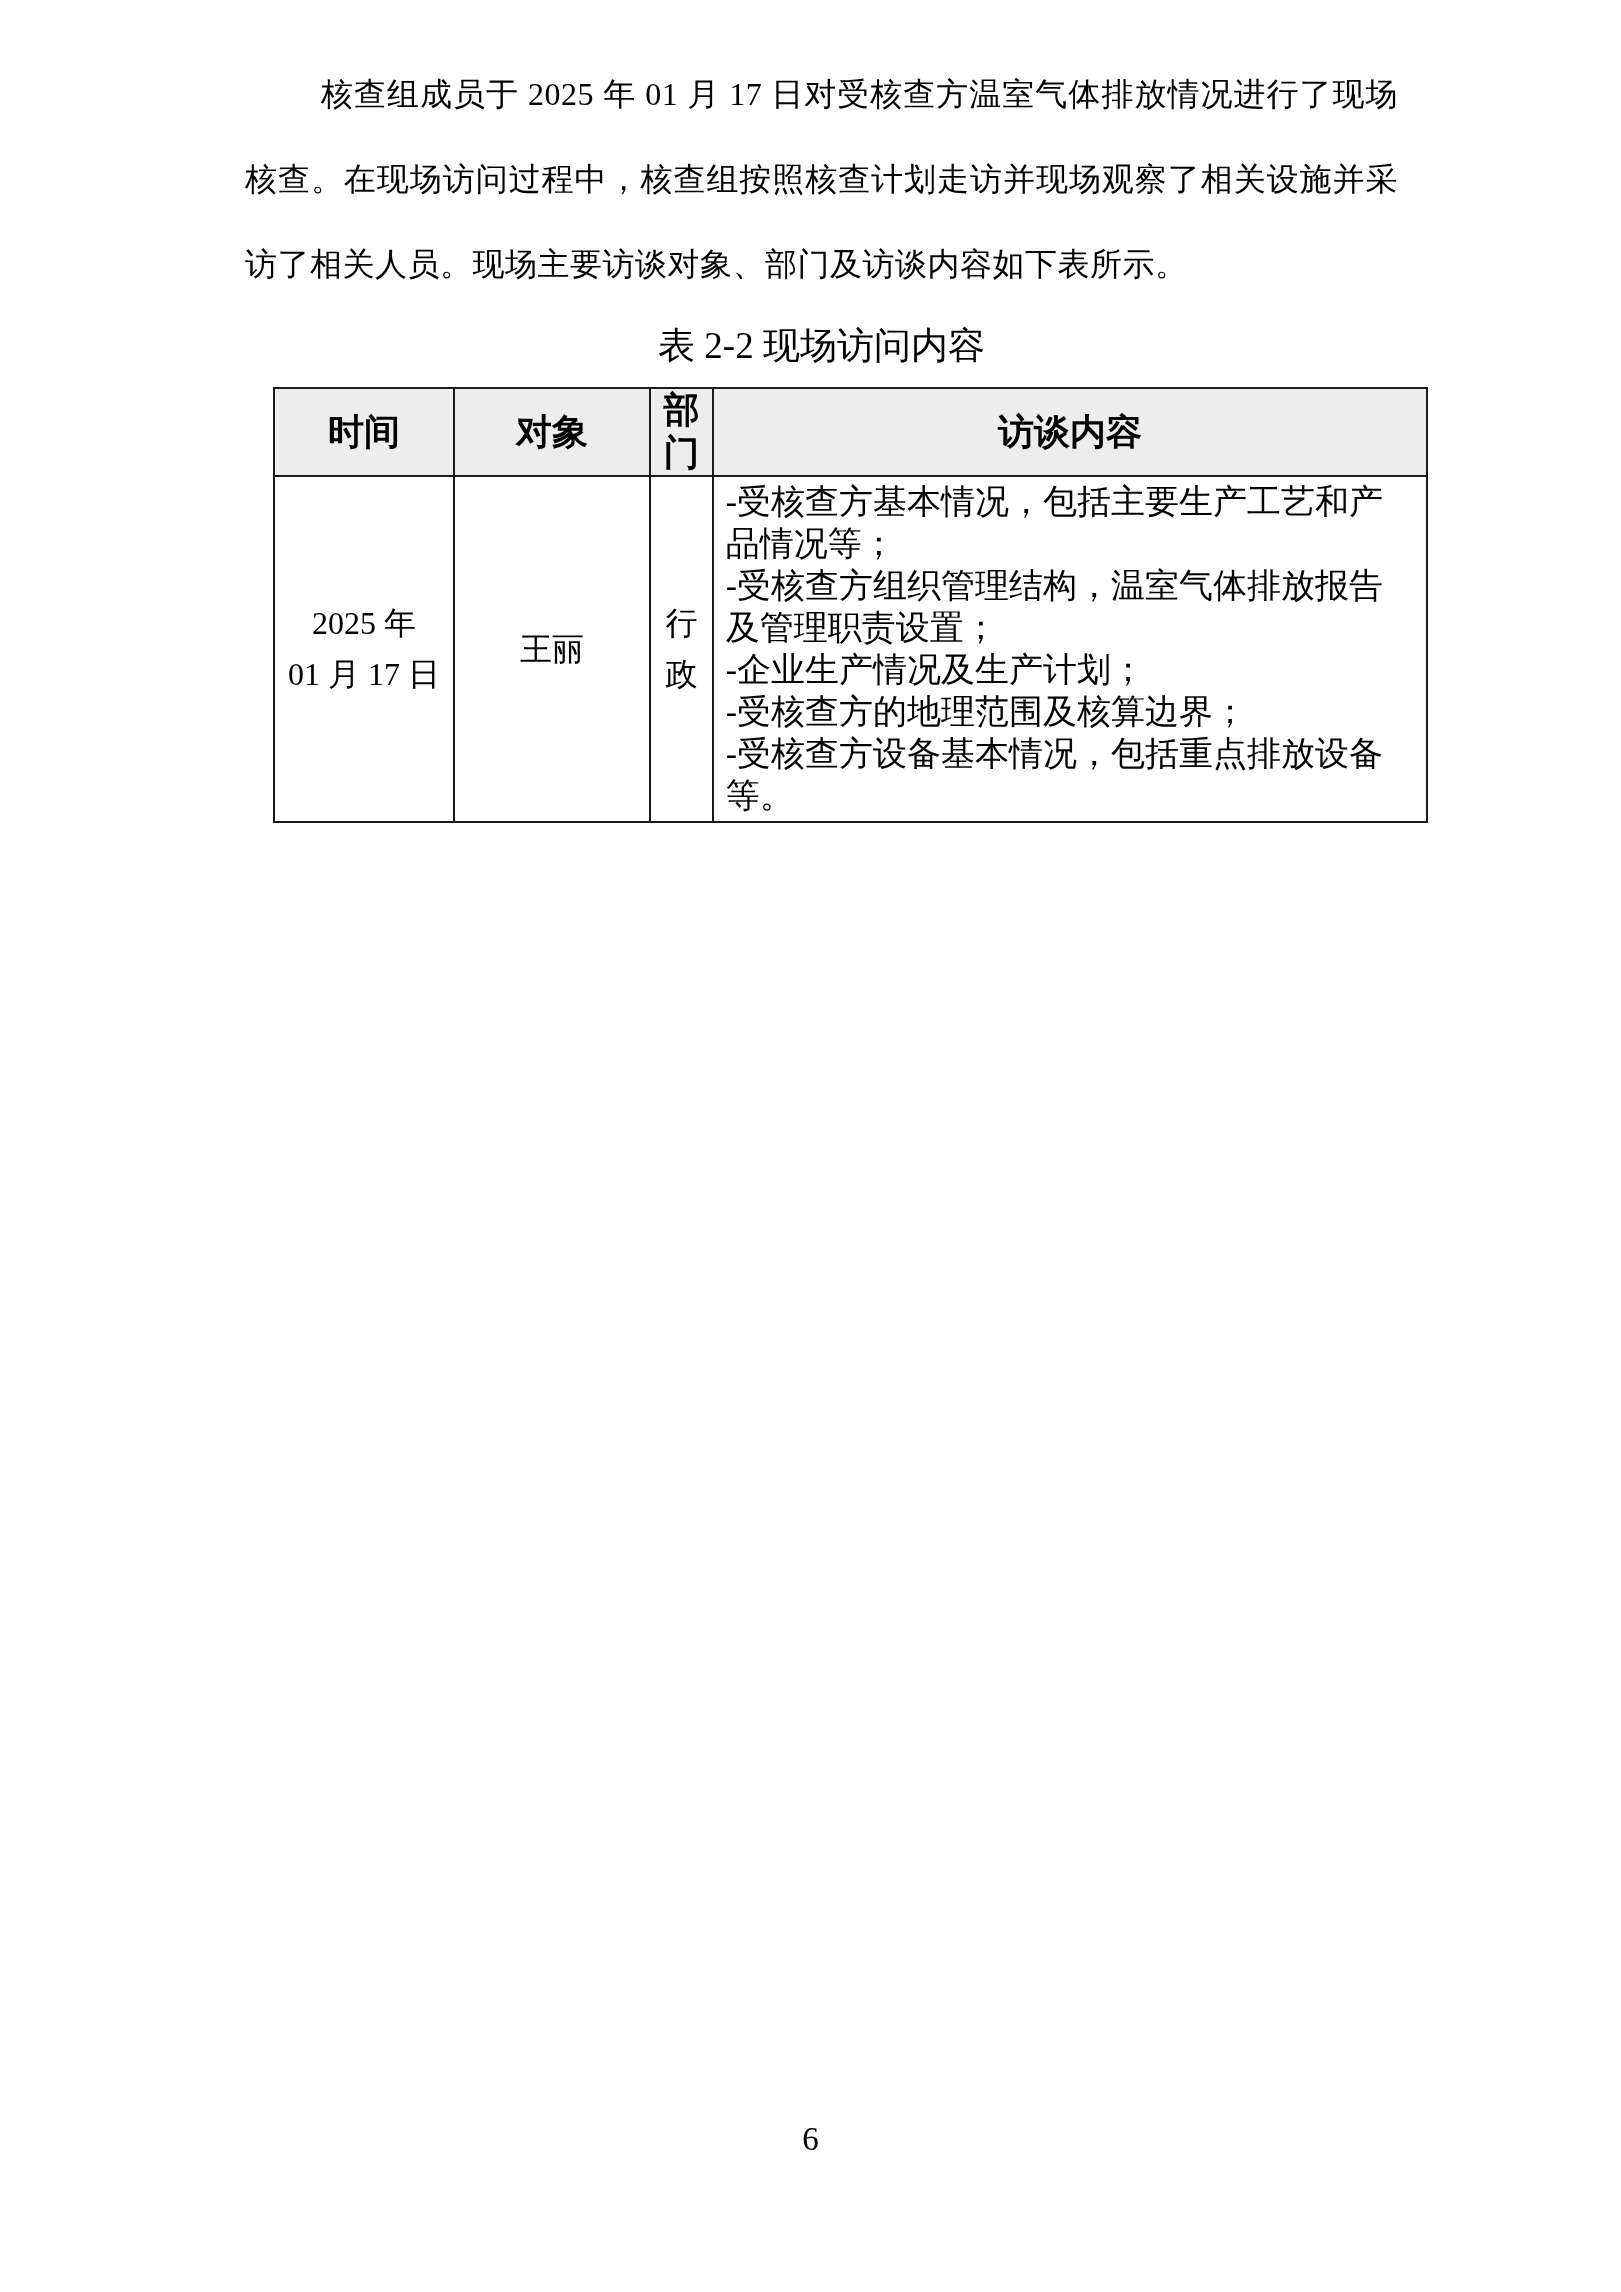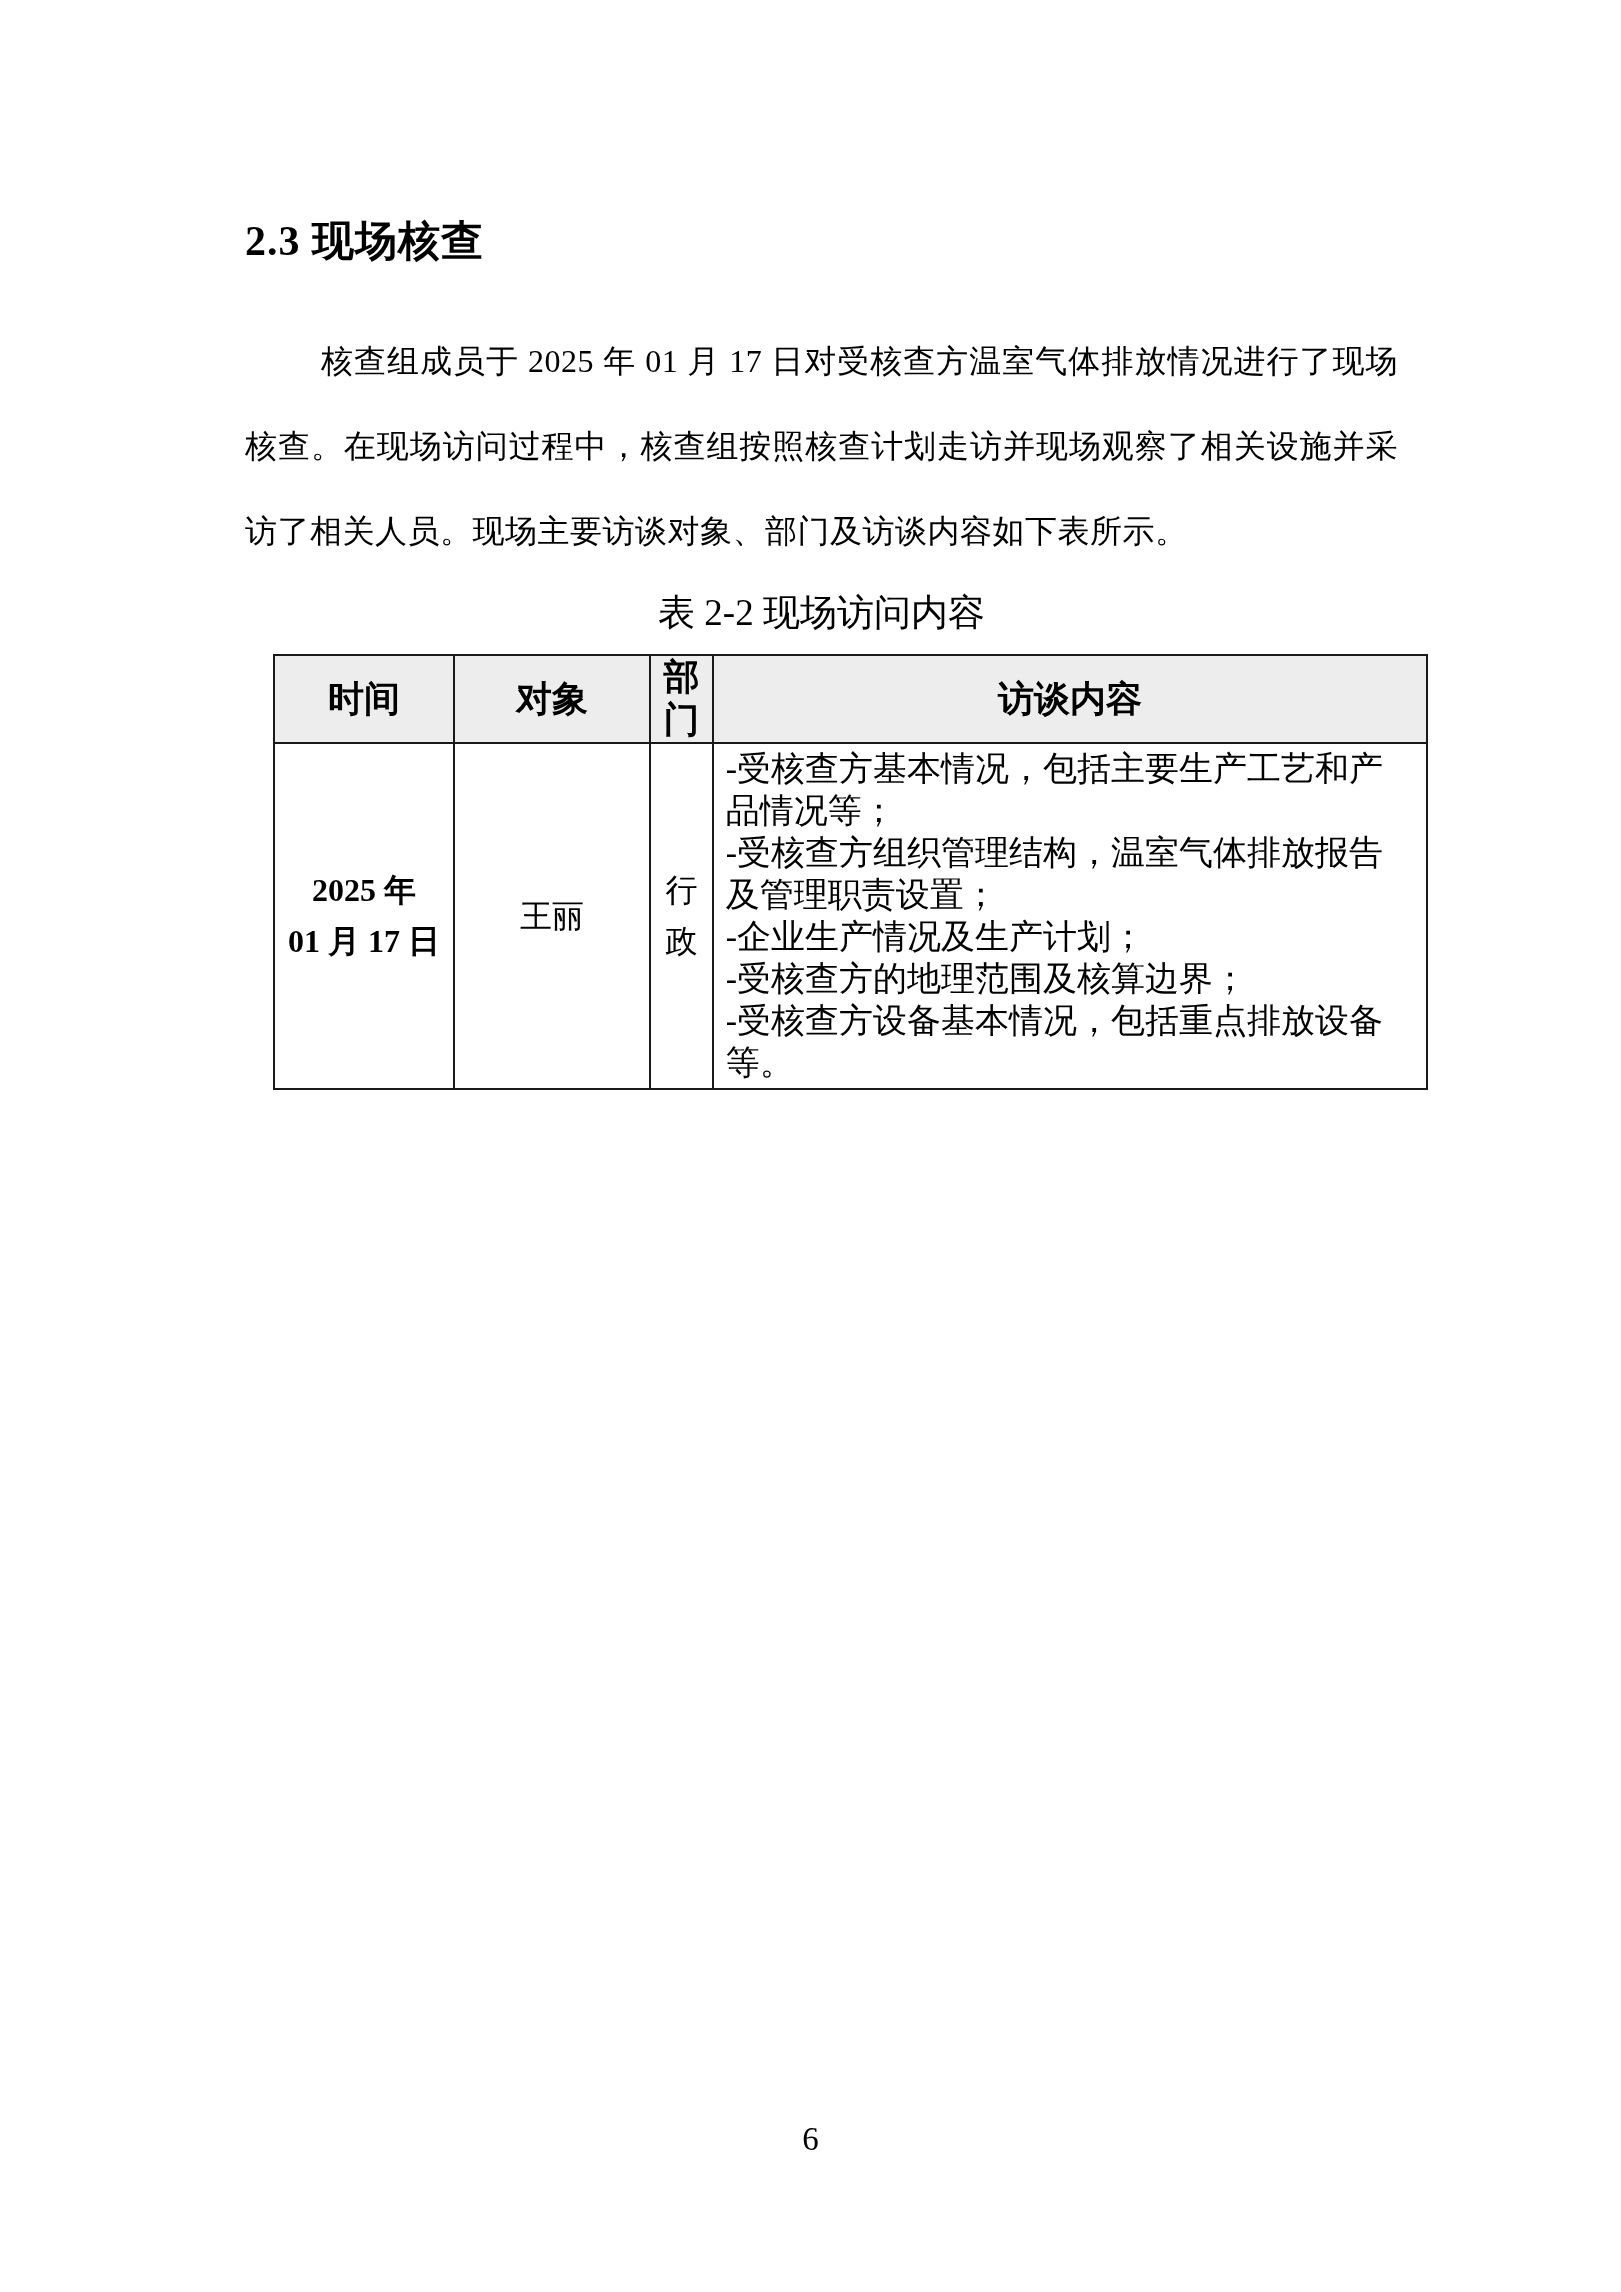--- a/index.html
+++ b/index.html
@@ -82,39 +82,38 @@
     padding: 0 3.9px;
   }
   td.cell-topics {
     height: 341px;
     font-size: 34px;
     line-height: 42px;
     text-align: left;
     vertical-align: middle;
     padding: 3.9px 9.8px 3.9px 11.8px;
   }
-  .stacked-line { display: block; font-weight: bold; }
+  .stacked-line { display: block; }
   .topic-item { margin: 0; }
   .page-number {
     position: absolute;
     left: 0;
     right: 0;
     top: 2120px;
     text-align: center;
     font-size: 33px;
     line-height: 39px;
   }
 </style>
 </head>
 <body>
 
 <div class="page">
   <div class="content">
 
-    <h2 class="heading heading-2-3">2.3 现场核查</h2>
 
     <p class="para para-1">核查组成员于 2025 年 01 月 17 日对受核查方温室气体排放情况进行了现场核查。在现场访问过程中，核查组按照核查计划走访并现场观察了相关设施并采访了相关人员。现场主要访谈对象、部门及访谈内容如下表所示。</p>
 
     <p class="table-title">表 2-2 现场访问内容</p>
 
     <table class="visit-table">
       <colgroup>
         <col style="width:180px">
         <col style="width:196px">
         <col style="width:63px">

